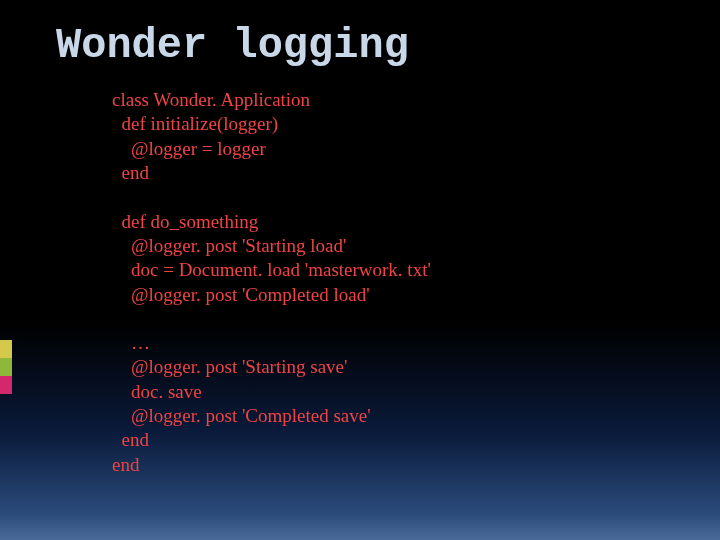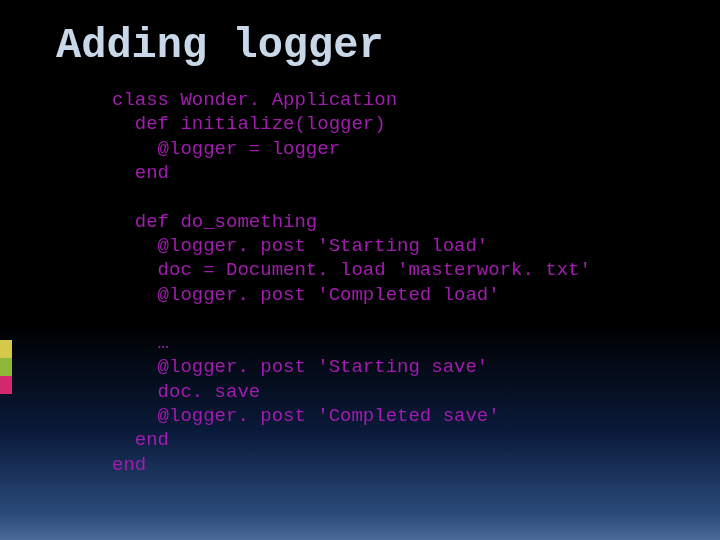--- a/index.html
+++ b/index.html
@@ -26,39 +26,39 @@
     padding: 22px 0 0 56px;
   }
   .title {
     font-family: "Courier New", Courier, monospace;
     font-size: 42px;
     color: #c8d8e8;
     letter-spacing: 0px;
     margin-bottom: 18px;
   }
   .code {
-    font-family: Liberation Mono, monospace;
+    font-family: Liberation Serif, serif;
     font-size: 19px;
     line-height: 1.28;
-    color: #a21caf;
+    color: #ef4444;
     white-space: pre;
     padding-left: 56px;
   }
 </style>
 </head>
 <body>
 
 <div class="accent-bars">
   <div class="bar-yellow"></div>
   <div class="bar-green"></div>
   <div class="bar-pink"></div>
 </div>
 
 <div class="slide">
-  <h1 class="title">Adding logger</h1>
+  <h1 class="title">Wonder logging</h1>
   <div class="code">class Wonder. Application
   def initialize(logger)
     @logger = logger
   end
 
   def do_something
     @logger. post 'Starting load'
     doc = Document. load 'masterwork. txt'
     @logger. post 'Completed load'
 

